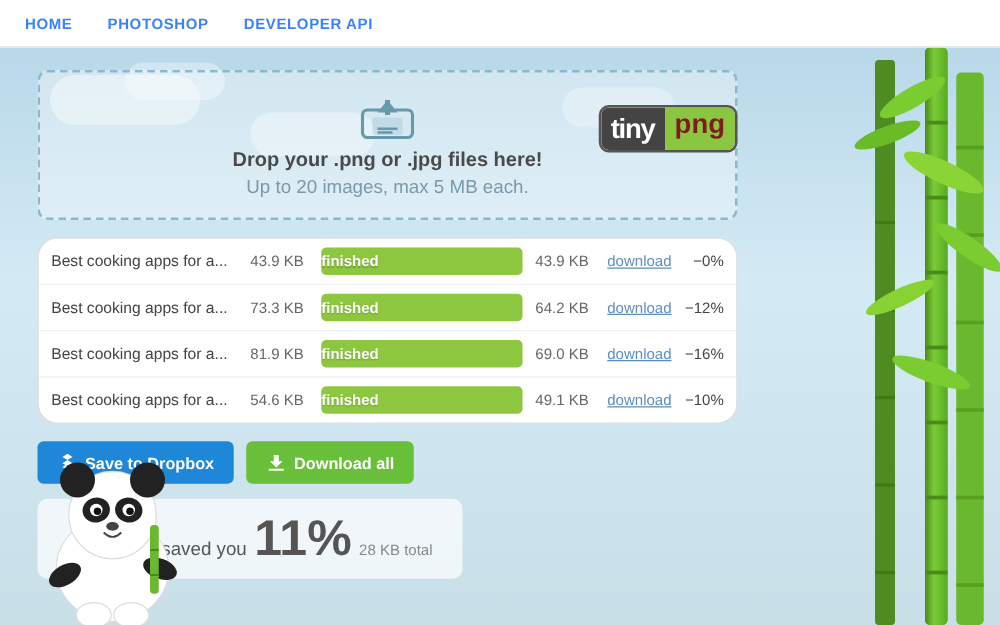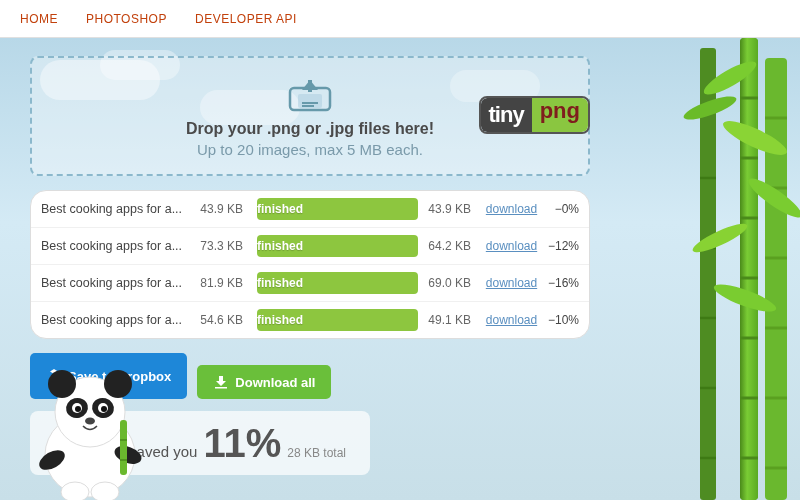--- a/index.html
+++ b/index.html
@@ -18,22 +18,22 @@
       display: flex;
       align-items: center;
       padding: 0 20px;
       height: 38px;
       border-bottom: 1px solid #e0e0e0;
       position: relative;
       z-index: 10;
     }
     .nav-item {
       font-size: 12px;
-      font-weight: normal;
-      color: #c2410c;
+      font-weight: bold;
+      color: #3b82f6;
       margin-right: 28px;
       cursor: pointer;
       letter-spacing: 0.5px;
     }
 
     
     .bg-sky {
       position: absolute;
       top: 38px;
       left: 0;
@@ -95,21 +95,21 @@
       margin-bottom: 3px;
     }
     .drop-sub {
       font-size: 15px;
       color: #7a9aaa;
     }
 
     
     .logo {
       position: absolute;
-      top: 96px;
+      top: 84px;
       right: 210px;
       z-index: 6;
       display: flex;
       align-items: center;
     }
     .logo-tiny {
       background: #444;
       color: #fff;
       font-size: 22px;
       font-weight: bold;
@@ -225,21 +225,20 @@
       color: #fff;
       border: none;
       border-radius: 5px;
       padding: 9px 16px;
       font-size: 13px;
       font-weight: bold;
       cursor: pointer;
       display: flex;
       align-items: center;
       gap: 6px;
-      margin-top: 12px;
     }
 
     
     .savings-banner {
       background: rgba(255,255,255,0.7);
       border-radius: 8px;
       padding: 12px 24px;
       display: inline-flex;
       align-items: baseline;
       gap: 6px;

